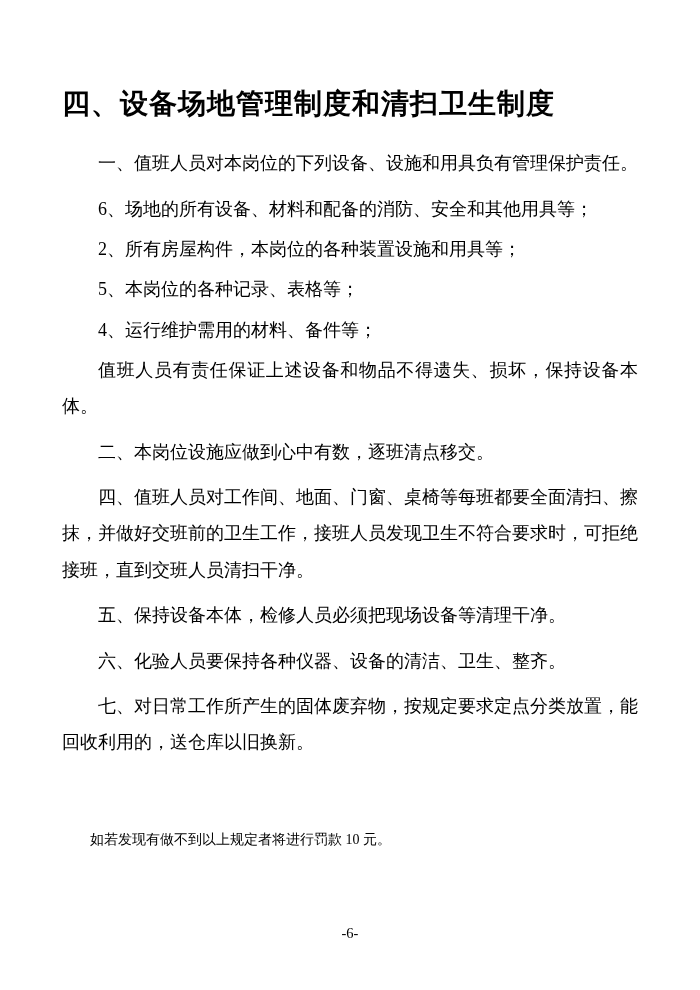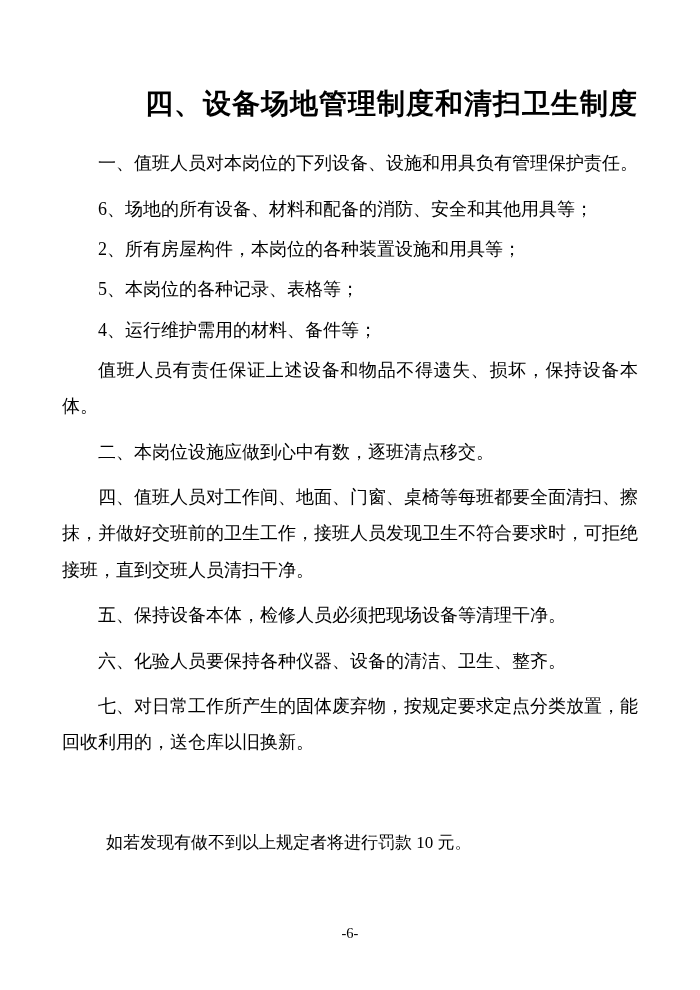--- a/index.html
+++ b/index.html
@@ -15,21 +15,21 @@
     overflow: hidden;
   }
   .page {
     position: relative;
     width: 700px;
     height: 990px;
     box-sizing: border-box;
     padding: 70px 62px 0 62px;
   }
   .doc-title {
-    text-align: right;
+    text-align: left;
     font-size: 28px;
     font-weight: bold;
     letter-spacing: 1px;
     margin: 14px 0 22px 0;
     line-height: 1.4;
     font-family: "Liberation Serif", "DejaVu Serif", serif;
   }
   .body-text p {
     margin: 0 0 9px 0;
     font-size: 18px;
@@ -42,22 +42,22 @@
   .body-text p.tight {
     margin-bottom: 4px;
   }
   .spacer {
     height: 26px;
   }
   .closing {
     margin-top: 30px;
   }
   .closing p {
-    margin: 10px;
-    font-size: 17px;
+    margin: 0;
+    font-size: 14px;
     line-height: 2.02;
     text-indent: 2em;
   }
   .page-number {
     position: absolute;
     left: 0;
     right: 0;
     bottom: 48px;
     text-align: center;
     font-size: 14.5px;

